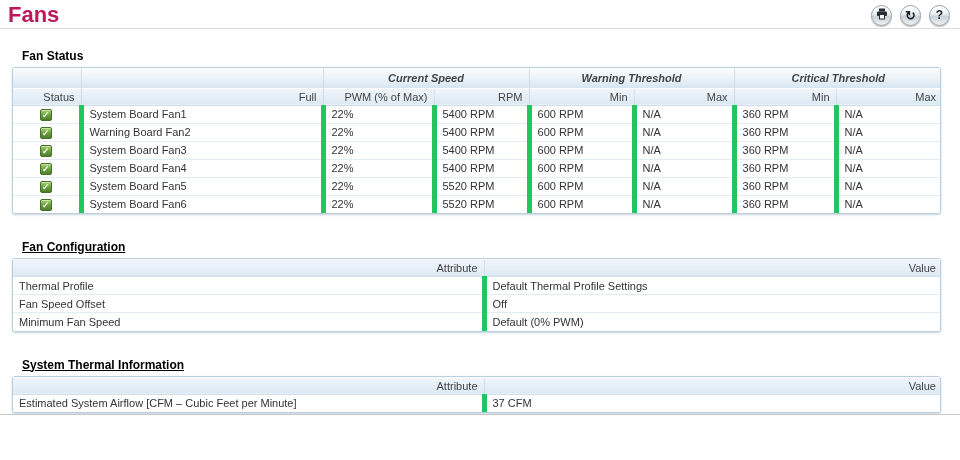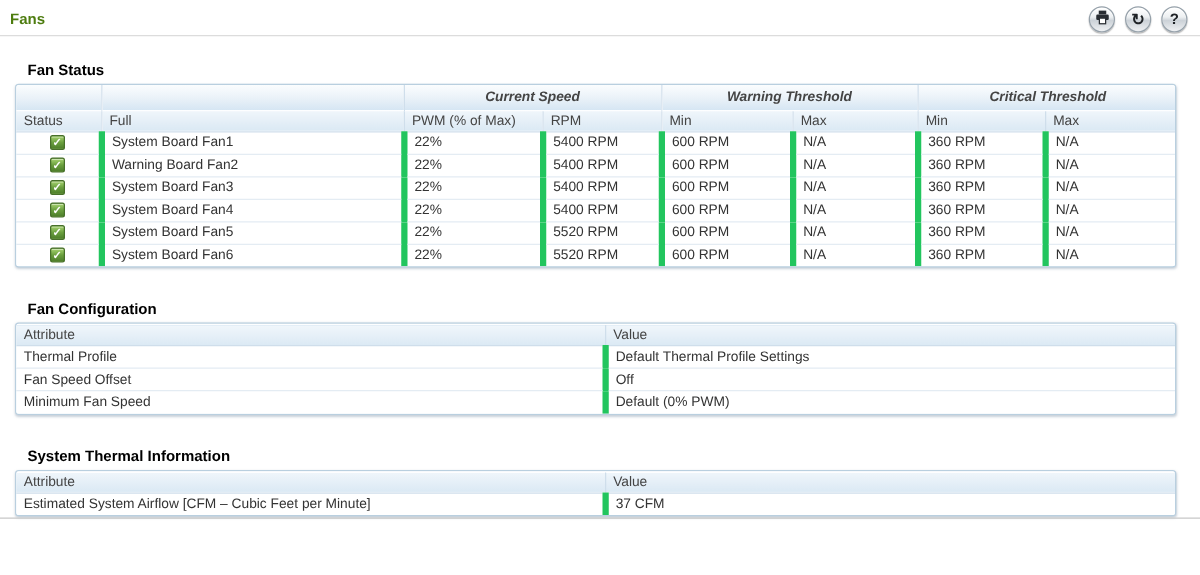--- a/index.html
+++ b/index.html
@@ -12,38 +12,38 @@
     overflow: hidden;
   }
 
   
   .topbar {
     display: flex; align-items: center; justify-content: space-between;
     height: 29px;
     padding: 2px 10px 0 8px;
     border-bottom: 1px solid #dcdcdc;
   }
-  .page-title { font-size: 12px; color: #4d7c0f; line-height: 1; }
+  .page-title { font-size: 22px; color: #be185d; line-height: 1; }
   .topbar-actions { display: flex; gap: 8px; align-items: center; }
   .icon-btn {
     width: 21px; height: 21px; border-radius: 50%;
     border: 1px solid #96a1aa;
     background: linear-gradient(180deg, #ffffff 0%, #edf0f2 40%, #ccd2d8 55%, #eef0f2 100%);
     box-shadow: 0 1px 1px rgba(0,0,0,.3), inset 0 1px 0 #fff;
     display: flex; align-items: center; justify-content: center;
     padding: 0; cursor: pointer;
   }
   .glyph { font-size: 13px; font-weight: bold; color: #1e2226; line-height: 1; }
   .glyph.q { font-size: 12px; }
 
   
   main { padding-left: 12px; }
   .section-title { font-size: 12px; color: #000; margin: 0 0 4px 10px; }
   .mt-first  { margin-top: 20px; }
-  .mt-next   { margin-top: 26px; }
+  .mt-next   { margin-top: 26px; text-decoration: underline; }
 
   
   .tbl-wrap {
     width: 929px;
     border: 1px solid #b9cfdf;
     border-radius: 3px;
     box-shadow: 0 1px 2px rgba(130,150,170,.45);
     overflow: hidden;
     background: #fff;
   }
@@ -60,20 +60,21 @@
     font-weight: bold;
   }
   .group-row th:first-child { border-left: none; }
   .cols-row th {
     height: 17px;
     background: linear-gradient(180deg, #f0f6fb 0%, #dbe9f4 100%);
     color: #444;
     border-left: 1px solid #cfdeeb;
     border-top: 1px solid #fdfeff;
     border-bottom: 1px solid #cfdeeb;
+    text-align: right;
   }
   .cols-row th:first-child { border-left: none; }
   tbody td {
     height: 18px;
     border-top: 1px solid #e4ecf3;
     border-left: 5px solid #22c55e;
     color: #333;
     background: #fff;
   }
   tbody td:first-child { border-left: none; }

